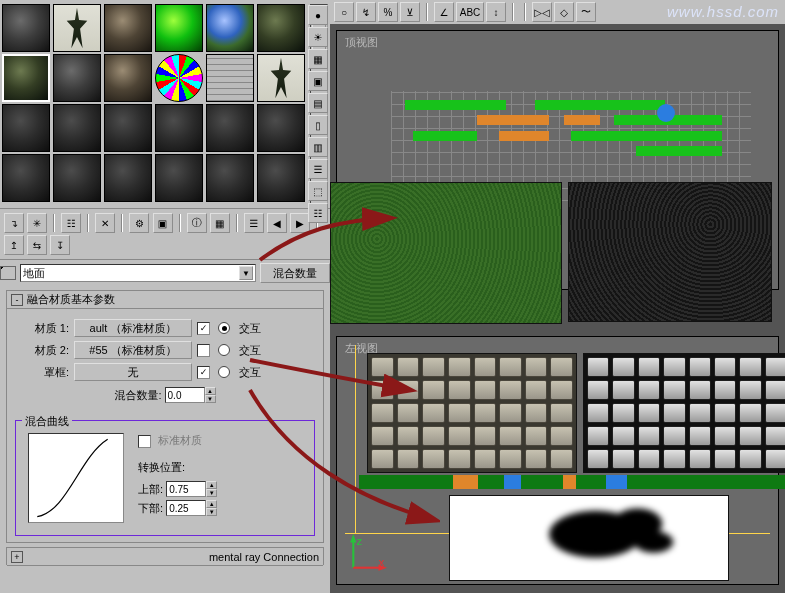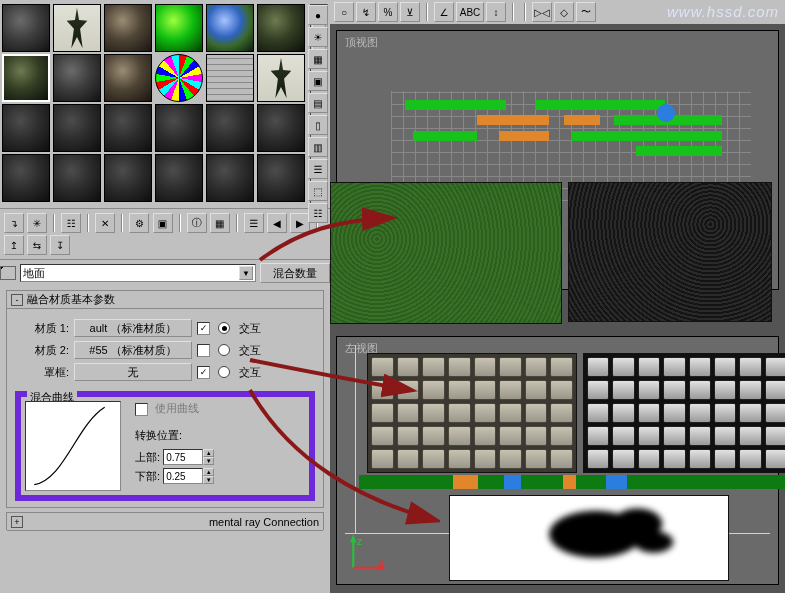--- a/index.html
+++ b/index.html
@@ -39,21 +39,21 @@
 .prow { display:grid; grid-template-columns:54px 118px 16px 16px auto; gap:5px; align-items:center; margin:4px 0; }
 .prow .lbl { text-align:right; }
 .slot { height:18px; background:#c0c0c0; border:1px outset #e0e0e0; text-align:center; line-height:16px; overflow:hidden; }
 .checkbox { width:13px; height:13px; background:#fff; border:1px inset #888; display:flex; align-items:center; justify-content:center; font-size:9px; }
 .radio { width:12px; height:12px; border:1px solid #444; border-radius:50%; background:#fff; display:flex; align-items:center; justify-content:center; }
 .radio.on::after { content:""; width:5px; height:5px; border-radius:50%; background:#000; }
 .spin { display:inline-flex; }
 .spin input { width:40px; height:16px; border:1px inset #888; background:#fff; padding:0 2px; font-size:10px; }
 .spin .arrs { width:11px; display:flex; flex-direction:column; }
 .spin .arrs span { height:8px; background:#c0c0c0; border:1px outset #e0e0e0; font-size:6px; text-align:center; line-height:6px; }
-.group { border:6px solid #6d28d9; padding:4px; position:relative; margin-top:10px; }
+.group { border:1px solid #6d28d9; padding:12px; position:relative; margin-top:17px; }
 .group .legend { position:absolute; top:-7px; left:6px; background:#c0c0c0; padding:0 3px; }
 .curve-box { width:96px; height:90px; background:#fff; border:1px inset #888; position:relative; }
 .curve-box svg { width:100%; height:100%; }
 .rollout-collapsed { height:18px; }
 .top-toolbar { height:24px; background:#c0c0c0; display:flex; align-items:center; padding:0 4px; gap:2px; }
 .top-toolbar .sep { width:2px; height:18px; border-left:1px solid #888; border-right:1px solid #fff; margin:0 4px; }
 .viewport-area { position:absolute; left:0; top:24px; right:0; bottom:0; background:#545454; }
 .viewport-top { position:absolute; left:6px; top:6px; right:6px; height:260px; background:#6a6a6a; border:1px solid #000; }
 .viewport-label { position:absolute; left:8px; top:4px; color:#b8b8b8; font-size:11px; }
 .vp-gridzone { position:absolute; left:54px; top:60px; width:360px; height:110px; }
@@ -179,32 +179,42 @@
         <div class="radio"></div>
         <span>交互</span>
       </div>
       <div class="prow">
         <span class="lbl">罩框:</span>
         <div class="slot">无</div>
         <div class="checkbox">✓</div>
         <div class="radio"></div>
         <span>交互</span>
       </div>
+      <div style="text-align:center;margin-top:6px">
+        <span>混合数量:</span>
+        <span class="spin">
+            <input value="0.0" style="">
+            <span class="arrs">
+              <span>▲</span>
+              <span>▼</span>
+            </span>
+          </span>
+      </div>
 
       <div class="group">
         <span class="legend">混合曲线</span>
         <div style="display:flex;gap:14px;align-items:flex-start">
           <div class="curve-box">
             <svg viewBox="0 0 100 100">
                 <path d="M6 94 C 40 88, 54 26, 86 6" fill="none" stroke="#000" stroke-width="1.4"></path>
               </svg>
           </div>
           <div>
             <div style="margin-bottom:12px"><span class="checkbox" style="display:inline-flex;vertical-align:middle"></span>
-              <span style="color:#7a7a7a;margin-left:4px">使用曲线</span></div>
+              <span style="color:#7a7a7a;margin-left:4px">标准材质</span></div>
             <div style="margin-bottom:6px">转换位置:</div>
             <div style="margin:3px 0"><span>上部:</span>
               <span class="spin">
                   <input value="0.75" style="">
                   <span class="arrs">
                     <span>▲</span>
                     <span>▼</span>
                   </span>
                 </span></div>
             <div style="margin:3px 0"><span>下部:</span>

